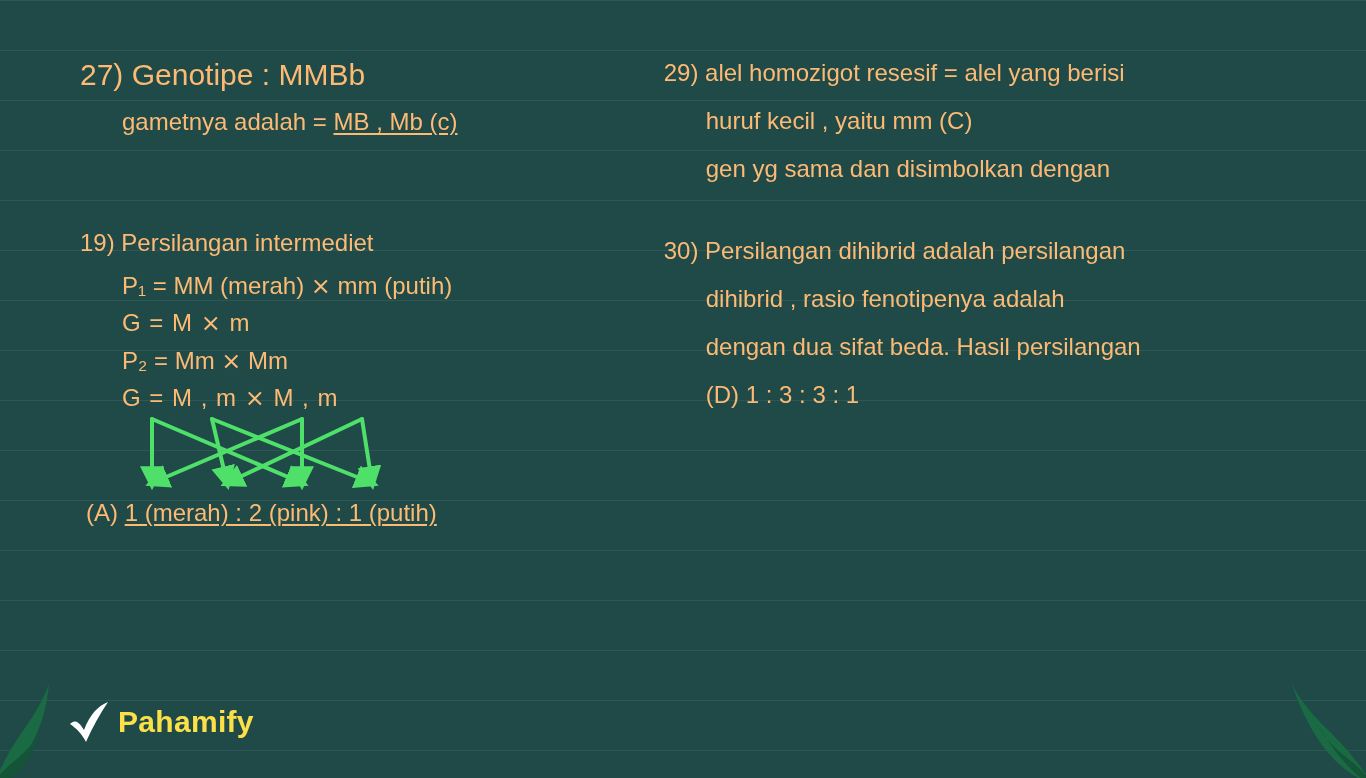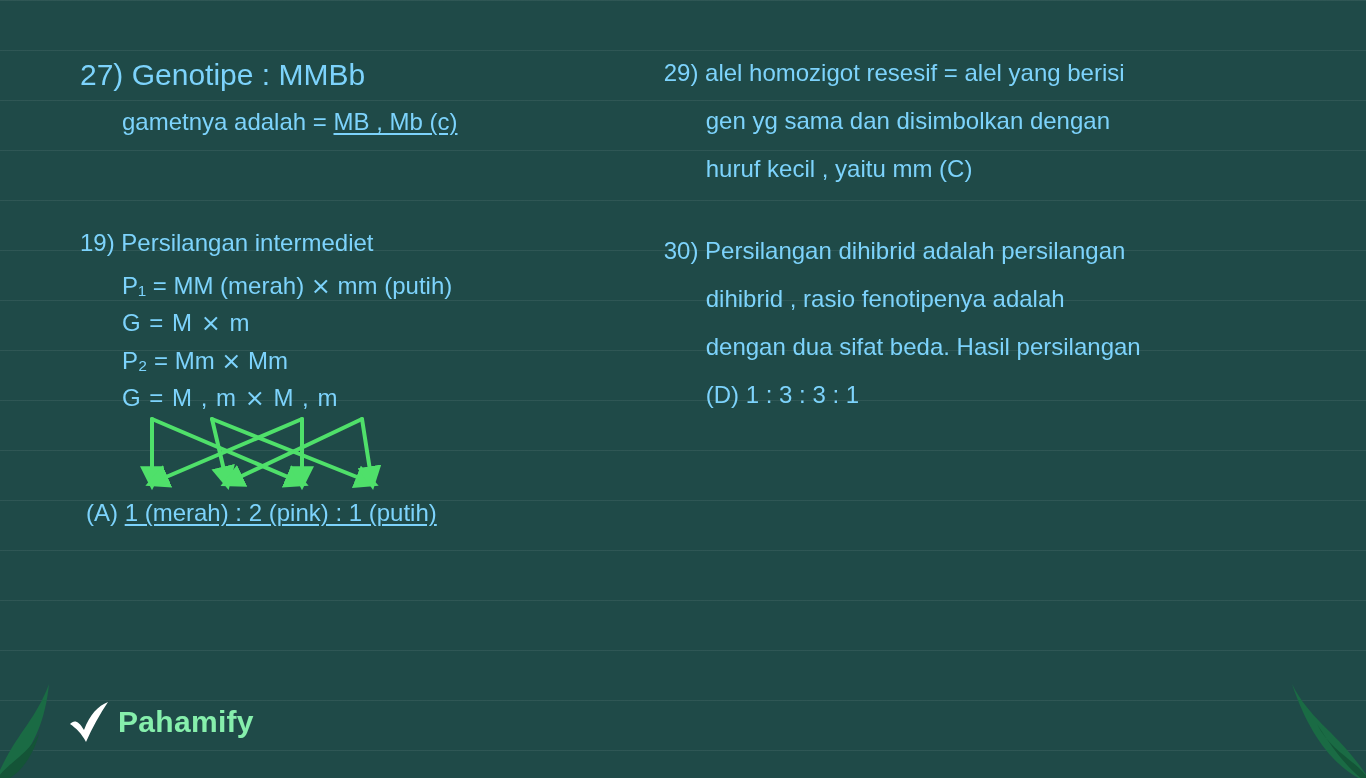--- a/index.html
+++ b/index.html
@@ -45,21 +45,21 @@
   .col-left {
     width: 575px;
     padding-right: 30px;
   }
   .col-right {
     width: 640px;
   }
 
   .hand {
     font-family: "Comic Sans MS", "Segoe Script", cursive, sans-serif;
-    color: #7dd3fc;
+    color: #fdba74;
     line-height: 1.3;
   }
   .line {
     font-size: 24px;
     margin-bottom: 12px;
     white-space: nowrap;
   }
   .indent1 { padding-left: 42px; }
   .indent2 { padding-left: 42px; }
   .tight { margin-bottom: 6px; }
@@ -90,21 +90,21 @@
   }
 
   
   .logo {
     position: absolute;
     left: 66px;
     bottom: 34px;
     display: flex;
     align-items: center;
     gap: 8px;
-    color: #86efac;
+    color: #fde047;
   }
   .logo .check {
     width: 44px;
     height: 44px;
   }
   .logo .word {
     font-family: "Segoe UI", Arial, sans-serif;
     font-weight: 600;
     font-size: 30px;
     letter-spacing: .3px;
@@ -129,22 +129,22 @@
     <div class="col-left">
       <div class="line big">27) Genotipe : MMBb</div>
       <div class="line indent1">
         <span>gametnya adalah = </span>
         <span class="uline">MB , Mb (c)</span>
       </div>
     </div>
 
     <div class="col-right q29">
       <div class="line">29) alel  homozigot  resesif  =  alel  yang  berisi</div>
+      <div class="line indent1">huruf  kecil ,   yaitu     mm  (C)</div>
       <div class="line indent1">gen  yg  sama  dan  disimbolkan  dengan</div>
-      <div class="line indent1">huruf  kecil ,   yaitu     mm  (C)</div>
     </div>
   </div>
 
   <div style="height:28px"></div>
 
   <div class="row">
     <div class="col-left">
       <div class="line">19) Persilangan intermediet</div>
       <div class="line indent2 tight">P₁ = MM (merah)  ⨯  mm (putih)</div>
       <div class="line indent2 tight cross">G = M          ⨯ m</div>

